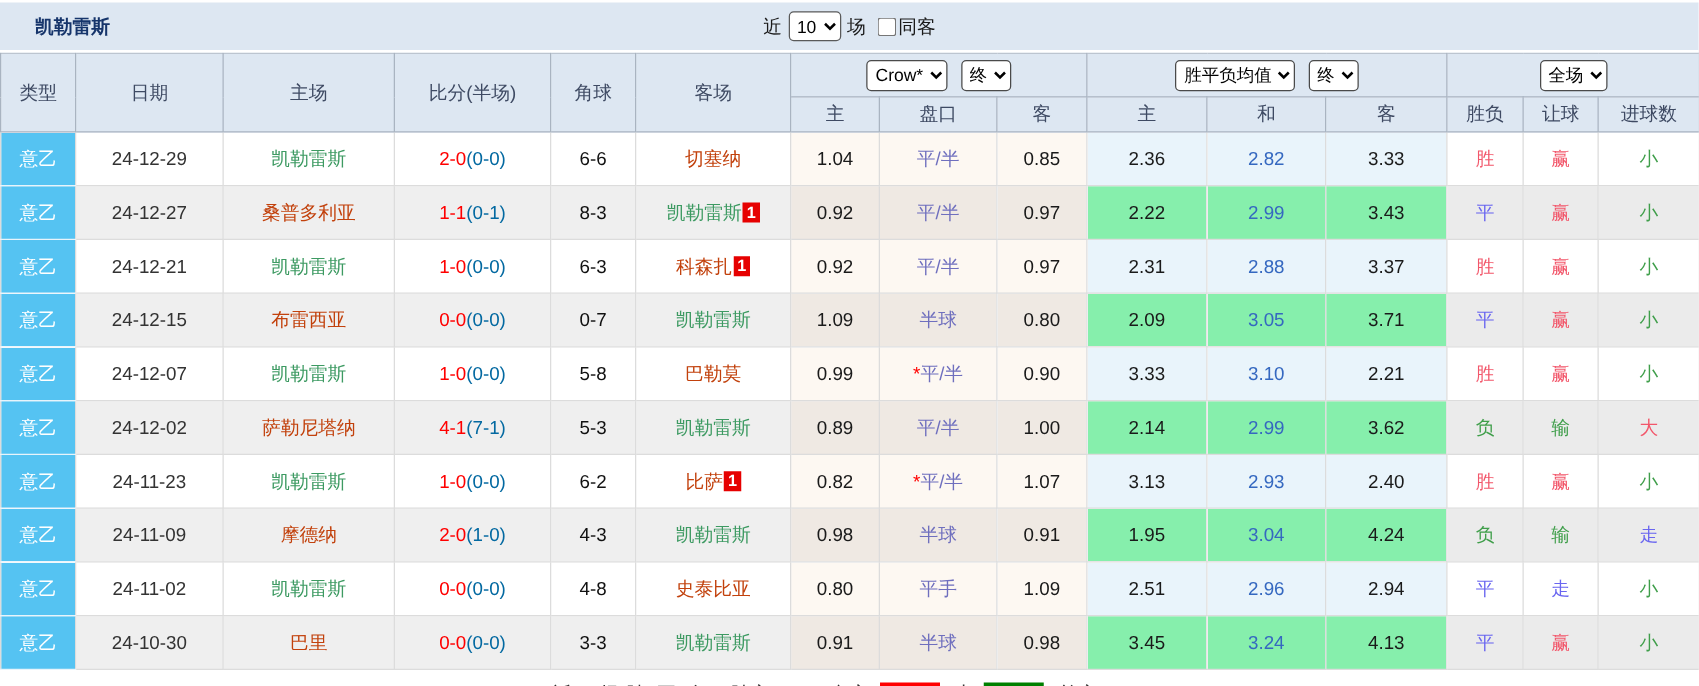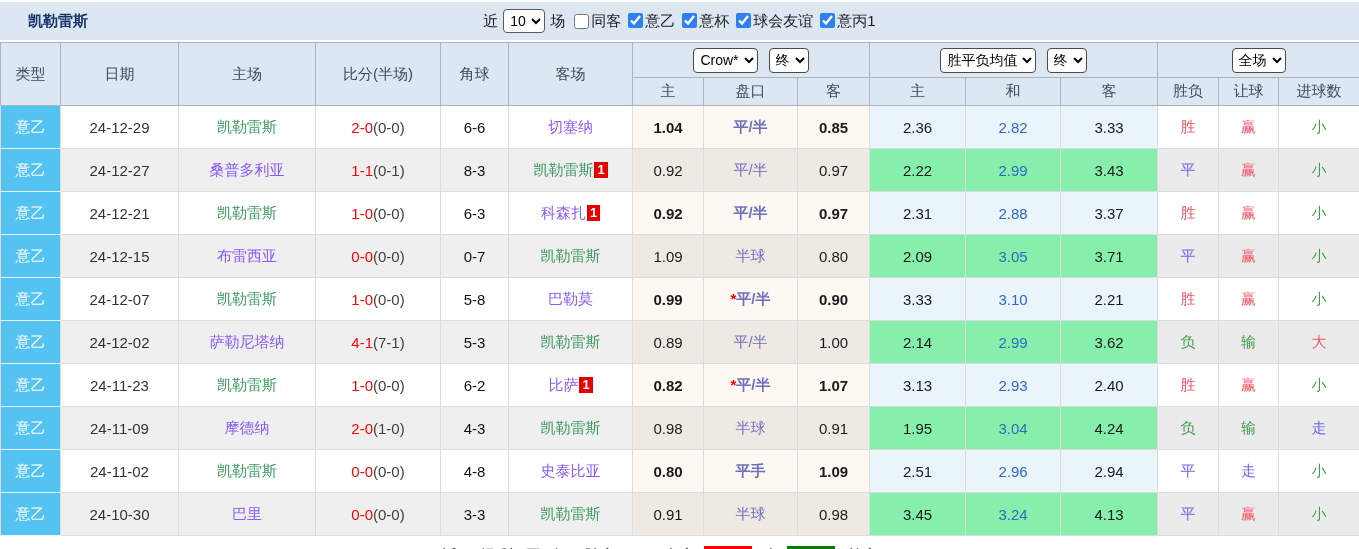--- a/index.html
+++ b/index.html
@@ -20,26 +20,26 @@
   thead td{background:#dde7f2;border:1px solid #a9b4c1;text-align:center;color:#3e4a63;font-size:15px;font-weight:normal;}
   thead tr.sel-row td{height:32px;}
   thead tr.lbl-row td{height:25px;}
   thead select{font-size:14px;height:25px;background:#fff;border:1px solid #4a4a4a;border-radius:4px;margin:0 3px;padding:0 2px;}
   tbody td{border:1px solid #dcdcdc;text-align:center;height:40px;font-size:15px;color:#1a1a1a;overflow:hidden;white-space:nowrap;}
   tr.odd td{background:#ffffff;}
   tr.even td{background:#efefef;}
   tr.odd td.league,tr.even td.league{background:#55c3f2;color:#ffffff;border-bottom:1px solid #e8f4fb;}
   td.date{color:#333333;}
   td.team{color:#52526e;cursor:pointer;}
-  td.team .name{color:#8b5cf6;}
+  td.team .name{color:#c2410c;}
   td.team.self .name{color:#3d9a62;}
   td.score .ft{color:#ff0000;text-align:right;}
-  td.score .ht{color:#404040;text-align:center;}
+  td.score .ht{color:#0369a1;text-align:center;}
   td.corner{color:#111111;}
-  tr.odd td.odds{background:#fdf8f2;font-weight:bold;}
+  tr.odd td.odds{background:#fdf8f2;}
   tr.even td.odds{background:#efe9e3;}
   td.hc{color:#6f6fbe;}
   .star{color:#ff0000;}
   tr.odd td.avg{background:#e9f4fb;}
   tr.even td.avg{background:#86efac;}
   td.avg-draw{color:#3568c0;}
   tr.even td.res{background:#ebebeb;}
   .c-red{color:#f2566a;}
   .c-green{color:#3f9e4a;}
   .c-blue{color:#6a66f0;}
@@ -57,21 +57,20 @@
 <body>
 
 <div class="topbar">
   <div class="page-title">凯勒雷斯</div>
   <div class="controls">
     <span class="lbl">近</span>
     <select><option>10</option></select>
     <span class="lbl">场</span>
     <input type="checkbox" style="">
     <span class="lbl">同客</span>
-    <span class="flt"><input type="checkbox" checked="" style=""><span class="lbl">意乙</span><input type="checkbox" checked="" style=""><span class="lbl">意杯</span><input type="checkbox" checked="" style=""><span class="lbl">球会友谊</span><input type="checkbox" checked="" style=""><span class="lbl">意丙1</span></span>
   </div>
 </div>
 
 <table>
   <colgroup>
     <col style="width:60px">
       <col style="width:118px">
       <col style="width:137px">
       <col style="width:125px">
       <col style="width:68px">

